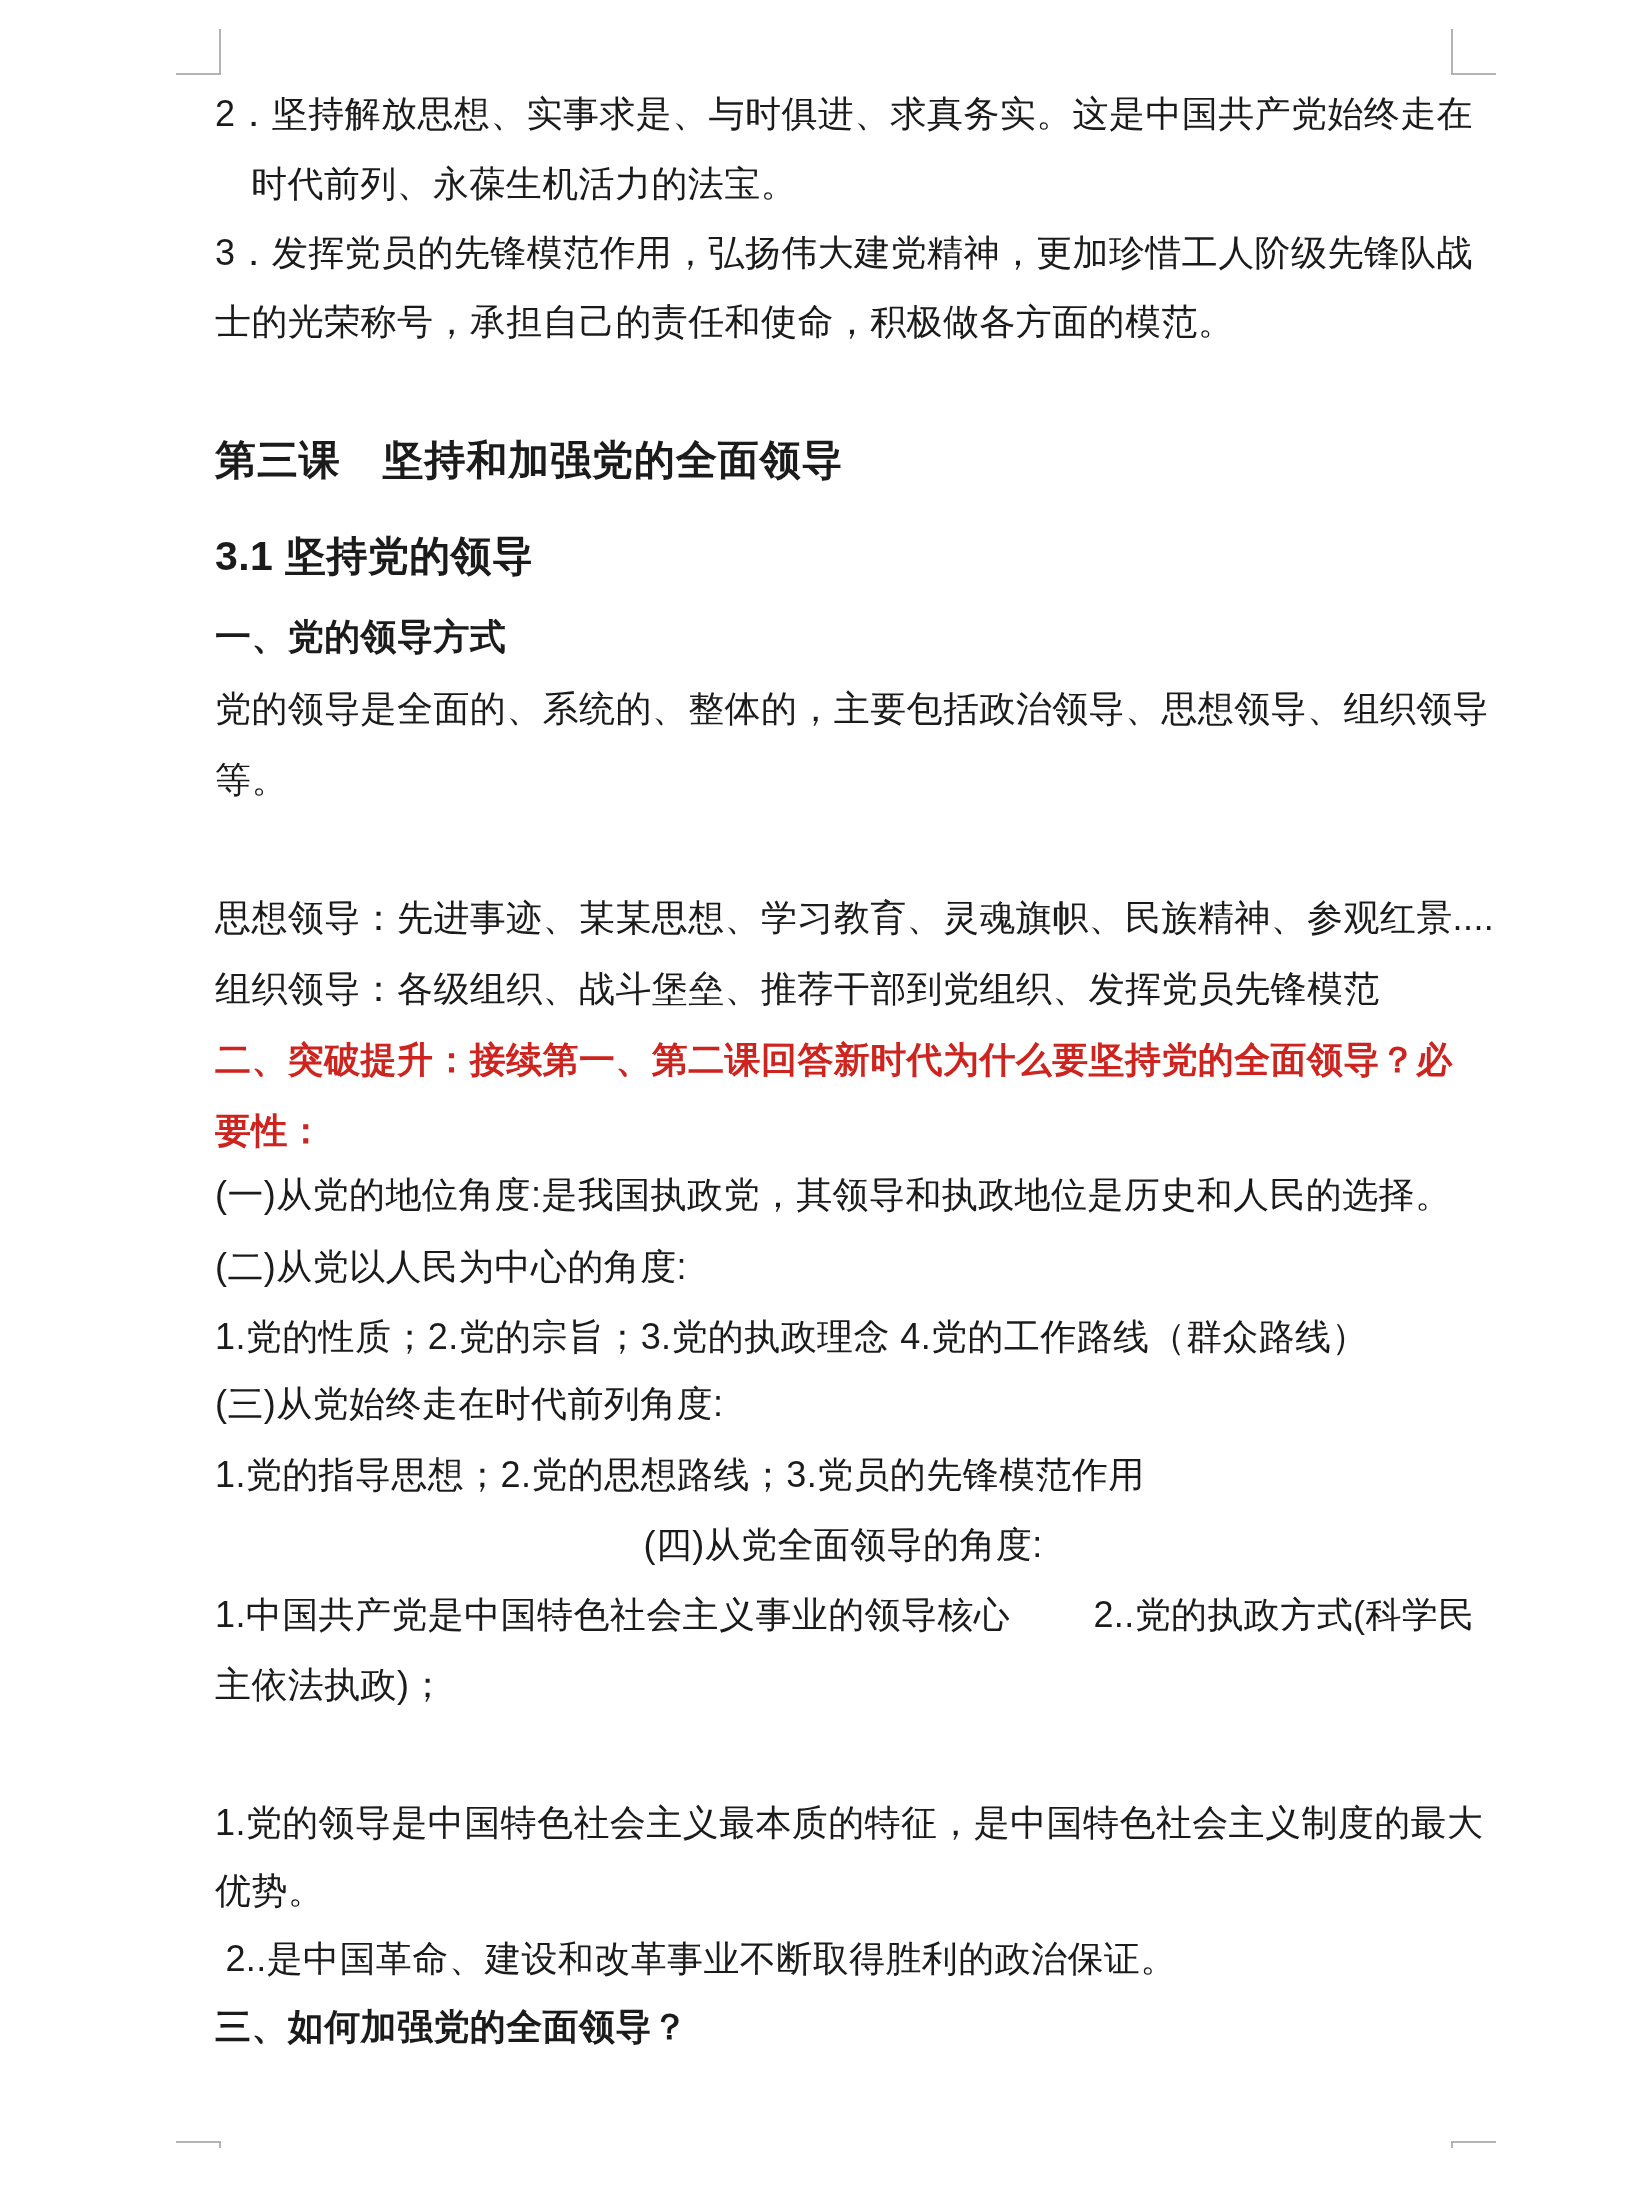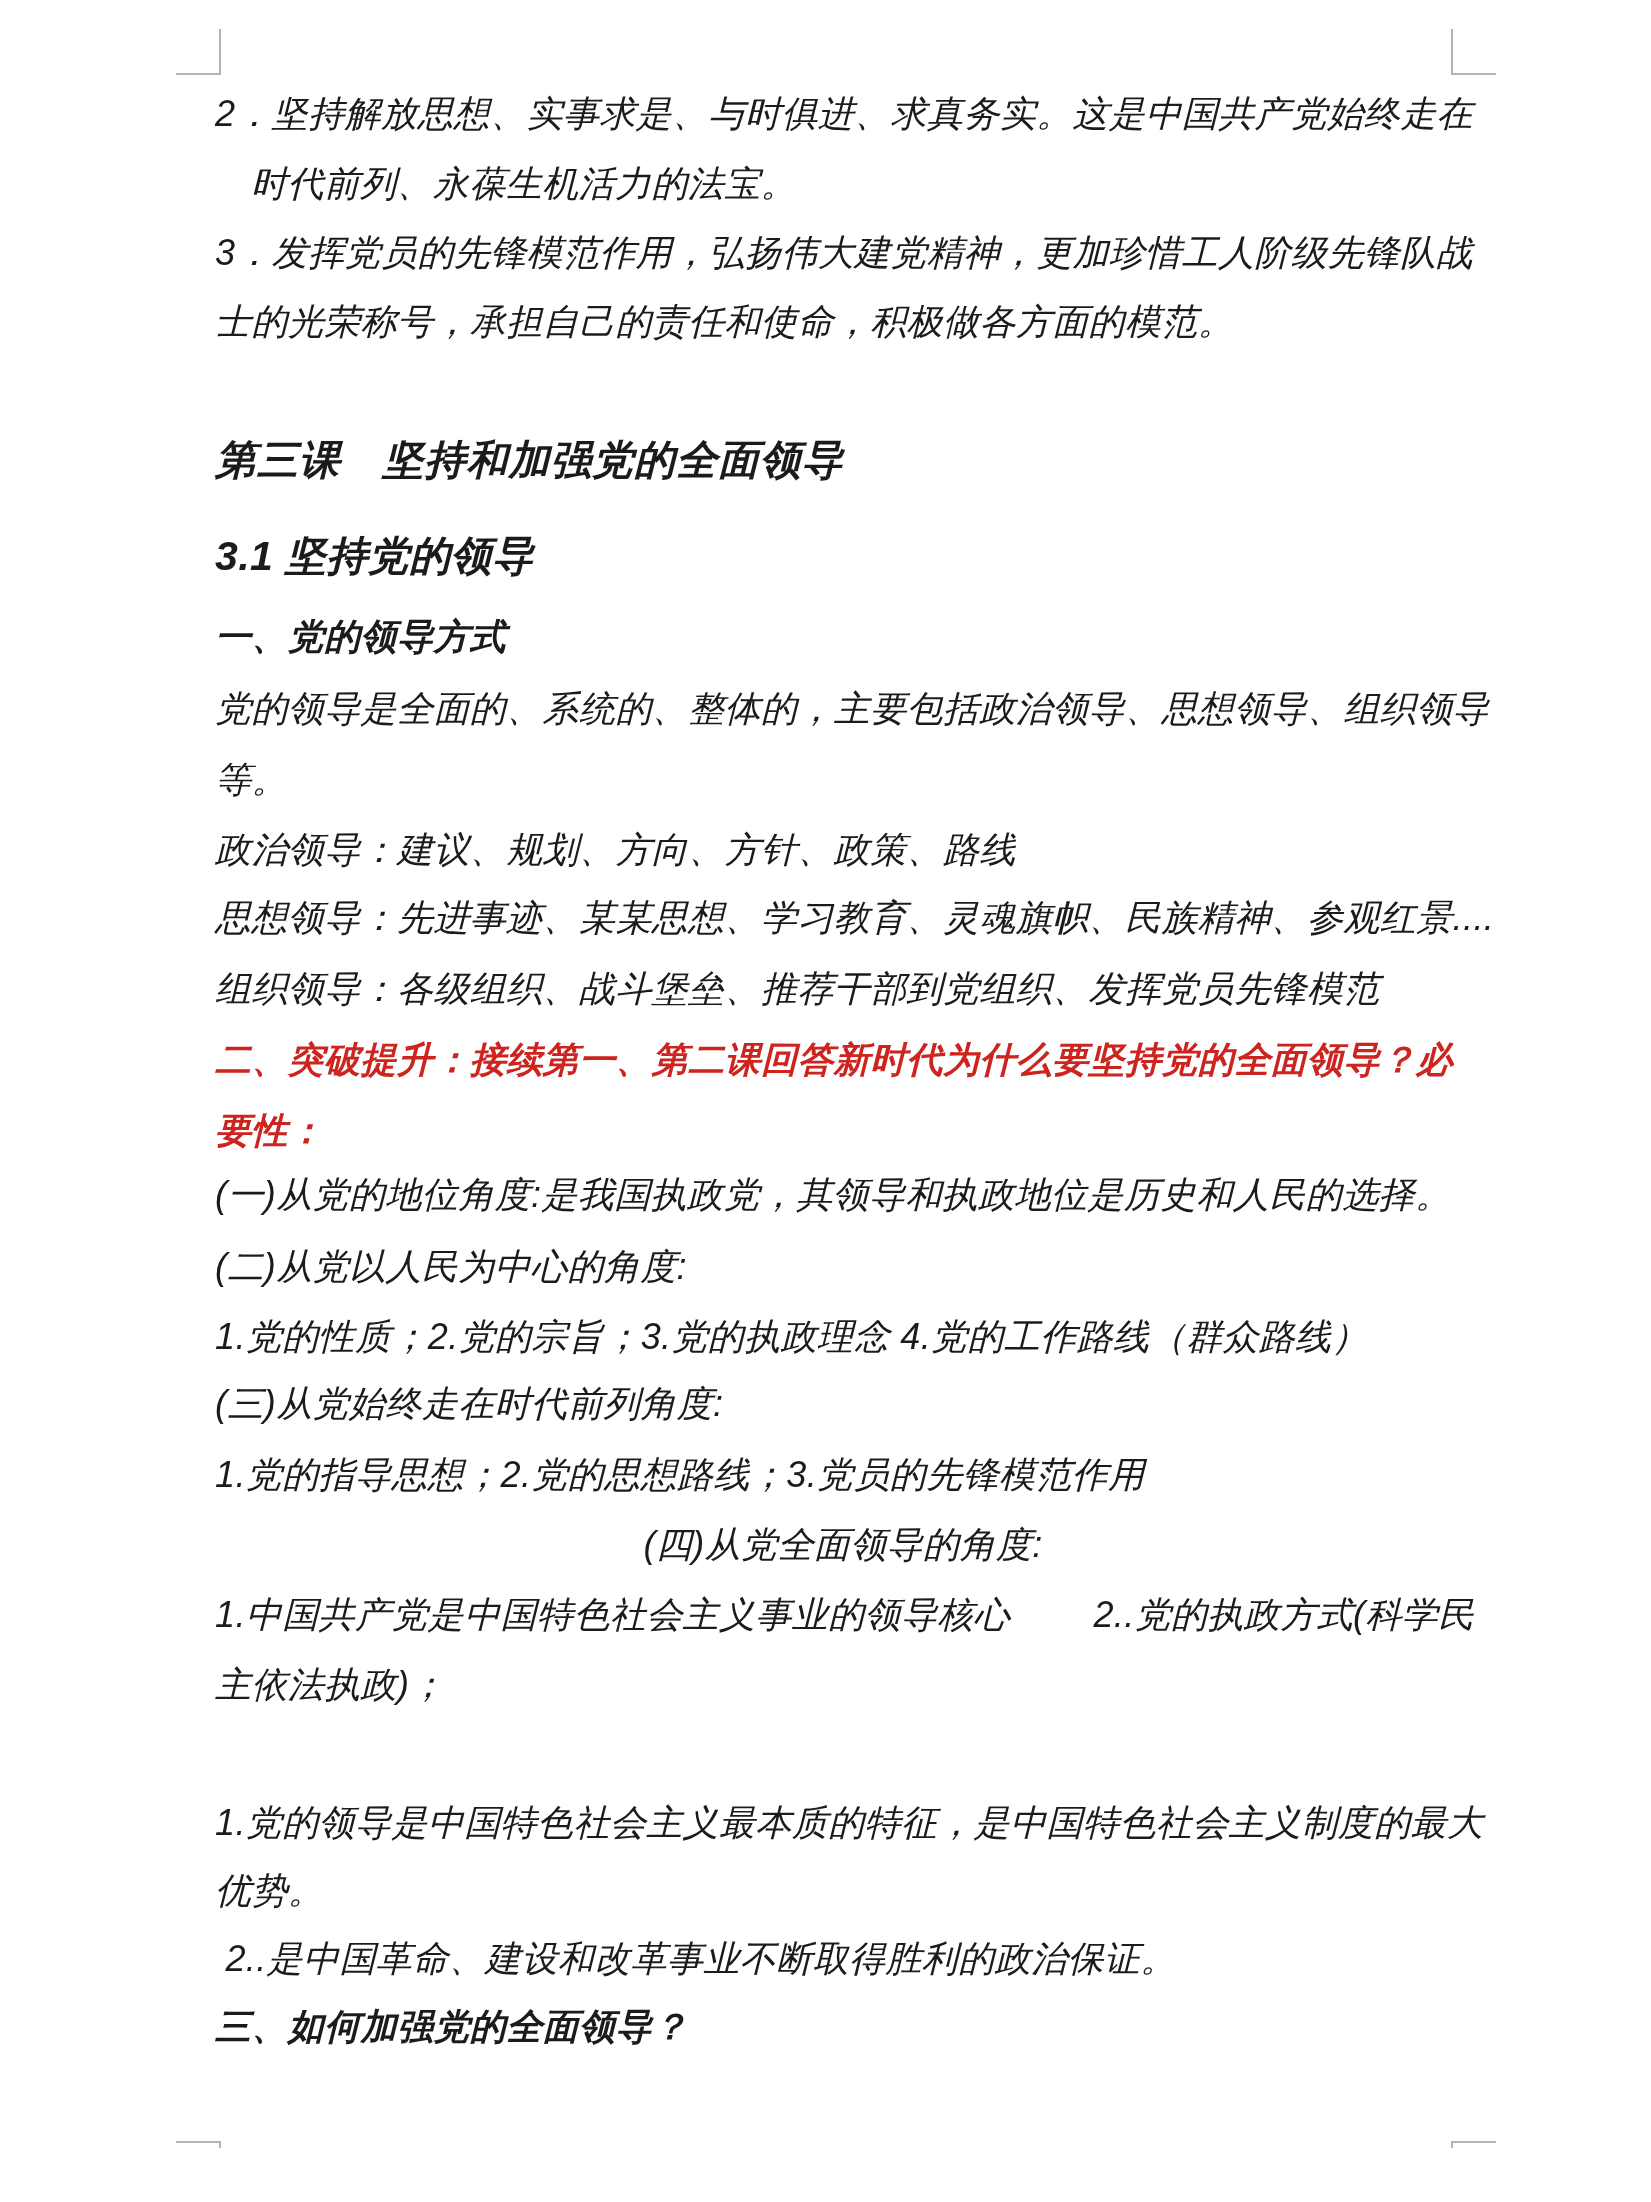--- a/index.html
+++ b/index.html
@@ -7,21 +7,20 @@
     padding: 0;
     background: #ffffff;
   }
   .page {
     position: relative;
     width: 1652px;
     height: 2148px;
     background: var(--page-bg, #ffffff);
     font-family: "Liberation Sans", sans-serif;
     overflow: hidden;
-    font-style: italic;
   }
   .crop {
     position: absolute;
     background: #b4b4b4;
   }
   .line {
     position: absolute;
     left: 215px;
     width: 1256px;
     white-space: pre;
@@ -51,21 +50,20 @@
 
   <div class="line" style="top:93px;">2．坚持解放思想、实事求是、与时俱进、求真务实。这是中国共产党始终走在</div>
   <div class="line" style="top:163px;margin-left:36px;">时代前列、永葆生机活力的法宝。</div>
   <div class="line" style="top:232px;">3．发挥党员的先锋模范作用，弘扬伟大建党精神，更加珍惜工人阶级先锋队战</div>
   <div class="line" style="top:301px;">士的光荣称号，承担自己的责任和使命，积极做各方面的模范。</div>
   <div class="line h1" style="top:437px;">第三课　坚持和加强党的全面领导</div>
   <div class="line h2" style="top:533px;">3.1 坚持党的领导</div>
   <div class="line h3" style="top:616px;">一、党的领导方式</div>
   <div class="line" style="top:688px;">党的领导是全面的、系统的、整体的，主要包括政治领导、思想领导、组织领导</div>
   <div class="line" style="top:759px;">等。</div>
-  <div class="line" style="top:829px;">政治领导：建议、规划、方向、方针、政策、路线</div>
   <div class="line" style="top:897px;">思想领导：先进事迹、某某思想、学习教育、灵魂旗帜、民族精神、参观红景....</div>
   <div class="line" style="top:968px;">组织领导：各级组织、战斗堡垒、推荐干部到党组织、发挥党员先锋模范</div>
   <div class="line red" style="top:1039px;">二、突破提升：接续第一、第二课回答新时代为什么要坚持党的全面领导？必</div>
   <div class="line red" style="top:1110px;">要性：</div>
   <div class="line" style="top:1174px;">(一)从党的地位角度:是我国执政党，其领导和执政地位是历史和人民的选择。</div>
   <div class="line" style="top:1246px;">(二)从党以人民为中心的角度:</div>
   <div class="line" style="top:1316px;">1.党的性质；2.党的宗旨；3.党的执政理念 4.党的工作路线（群众路线）</div>
   <div class="line" style="top:1383px;">(三)从党始终走在时代前列角度:</div>
   <div class="line" style="top:1454px;">1.党的指导思想；2.党的思想路线；3.党员的先锋模范作用</div>
   <div class="line" style="top:1524px;text-align:center;">(四)从党全面领导的角度:</div>

